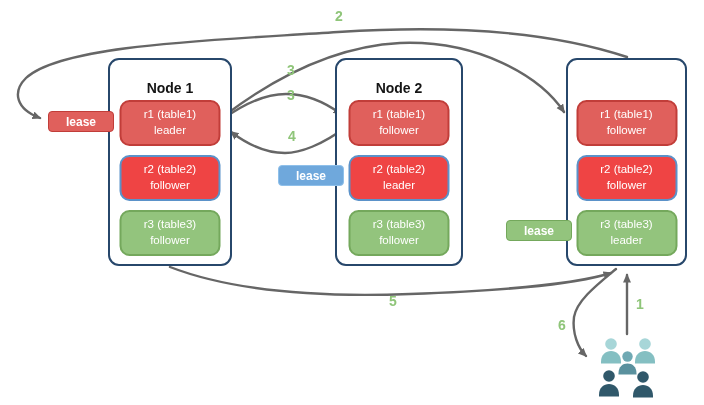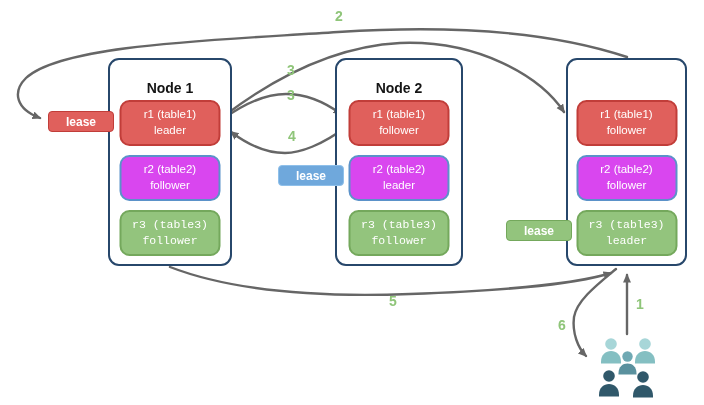--- a/index.html
+++ b/index.html
@@ -16,22 +16,22 @@
     position:absolute;top:20px;left:0;right:0;text-align:center;
     font-weight:bold;font-size:14px;color:#151515;
   }
   .replica{
     position:absolute;left:50%;transform:translateX(-50%);
     width:101px;height:46px;border-radius:10px;box-sizing:border-box;
     color:#fff;font-size:11.5px;line-height:1.35;text-align:center;
     display:flex;flex-direction:column;align-items:center;justify-content:center;
   }
   .replica.red{background:#E0605C;border:2px solid #C13D39;}
-  .replica.blue{background:#d946ef;border:2px solid #5B92C9;}
-  .replica.green{background:#93C47D;border:2px solid #74A85C;font-family:Liberation Mono, monospace;}
+  .replica.blue{background:#ef4444;border:2px solid #5B92C9;}
+  .replica.green{background:#93C47D;border:2px solid #74A85C;}
   .r-pos-0{top:40px;}
   .r-pos-1{top:95px;}
   .r-pos-2{top:150px;}
   .lease{
     position:absolute;width:66px;height:21px;border-radius:4px;box-sizing:border-box;
     color:#fff;font-size:12px;display:flex;align-items:center;justify-content:center;font-weight:bold;
   }
   .lease.red{background:#E0605C;border:1.5px solid #C13D39;}
   .lease.blue{background:#6FA8DC;border:1.5px solid #8FC0EA;}
   .lease.green{background:#93C47D;border:1.5px solid #74A85C;}

